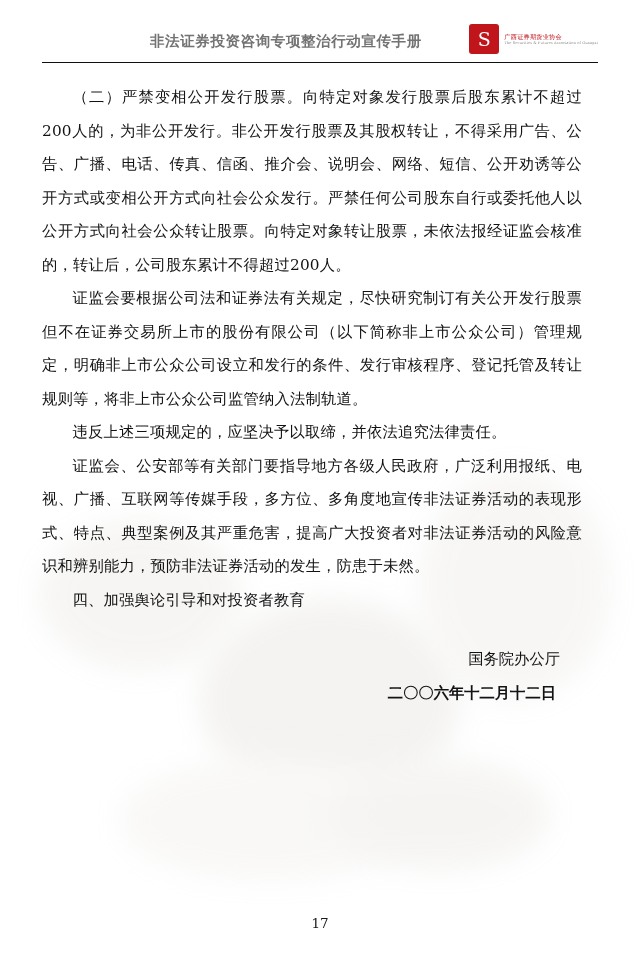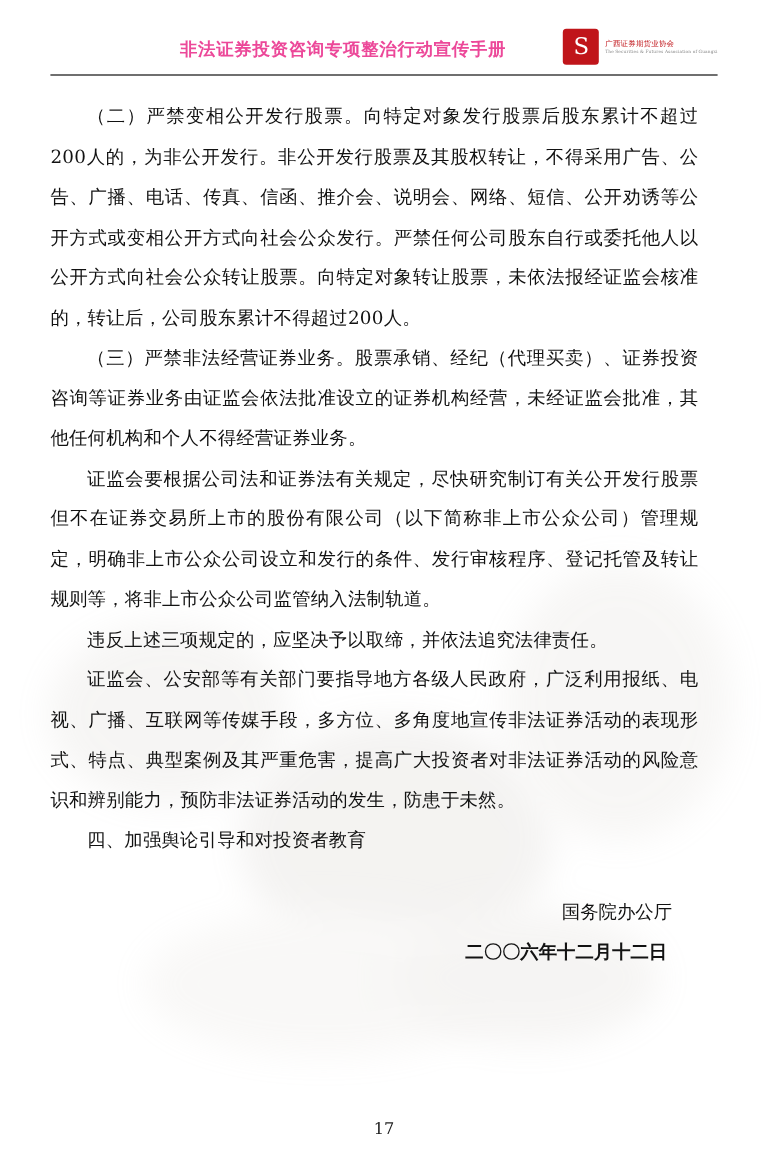--- a/index.html
+++ b/index.html
@@ -52,21 +52,21 @@
     display: flex;
     align-items: flex-end;
     justify-content: space-between;
     padding-bottom: 6px;
     box-sizing: border-box;
   }
   .header-title {
     font-size: 14.5px;
     letter-spacing: 0.6px;
     font-weight: bold;
-    color: #ec4899;
+    color: #737373;
     white-space: nowrap;
     padding-left: 108px;
     padding-bottom: 5px;
   }
   .logo {
     display: flex;
     align-items: center;
     gap: 5px;
     padding-bottom: 2px;
   }
@@ -133,21 +133,21 @@
     text-align: right;
     padding-right: 38px;
     color: #121212;
   }
   .sign-line2 { padding-right: 4px; font-weight: bold; }
 
   
   .footer {
     position: absolute;
     left: 0;
-    bottom: 26px;
+    bottom: 44px;
     width: 640px;
     text-align: center;
     font-size: 13.5px;
     color: #1a1a1a;
     z-index: 3;
   }
 </style>
 </head>
 <body>
 
@@ -170,21 +170,20 @@
       <div class="logo-text">
         <div class="logo-cn">广西证券期货业协会</div>
         <div class="logo-en">The Securities &amp; Futures Association of Guangxi</div>
       </div>
     </div>
   </div>
   <div class="header-rule"></div>
 
   <div class="content">
     <p class="para indent">（二）严禁变相公开发行股票。向特定对象发行股票后股东累计不超过200人的，为非公开发行。非公开发行股票及其股权转让，不得采用广告、公告、广播、电话、传真、信函、推介会、说明会、网络、短信、公开劝诱等公开方式或变相公开方式向社会公众发行。严禁任何公司股东自行或委托他人以公开方式向社会公众转让股票。向特定对象转让股票，未依法报经证监会核准的，转让后，公司股东累计不得超过200人。</p>
-    <p class="para indent">（三）严禁非法经营证券业务。股票承销、经纪（代理买卖）、证券投资咨询等证券业务由证监会依法批准设立的证券机构经营，未经证监会批准，其他任何机构和个人不得经营证券业务。</p>
     <p class="para indent">证监会要根据公司法和证券法有关规定，尽快研究制订有关公开发行股票但不在证券交易所上市的股份有限公司（以下简称非上市公众公司）管理规定，明确非上市公众公司设立和发行的条件、发行审核程序、登记托管及转让规则等，将非上市公众公司监管纳入法制轨道。</p>
     <p class="para indent">违反上述三项规定的，应坚决予以取缔，并依法追究法律责任。</p>
     <p class="para indent">证监会、公安部等有关部门要指导地方各级人民政府，广泛利用报纸、电视、广播、互联网等传媒手段，多方位、多角度地宣传非法证券活动的表现形式、特点、典型案例及其严重危害，提高广大投资者对非法证券活动的风险意识和辨别能力，预防非法证券活动的发生，防患于未然。</p>
     <p class="para indent">四、加强舆论引导和对投资者教育</p>
   </div>
 
   <div class="signature">
     <div class="sign-line1">国务院办公厅</div>
     <div class="sign-line2">二〇〇六年十二月十二日</div>
   </div>

